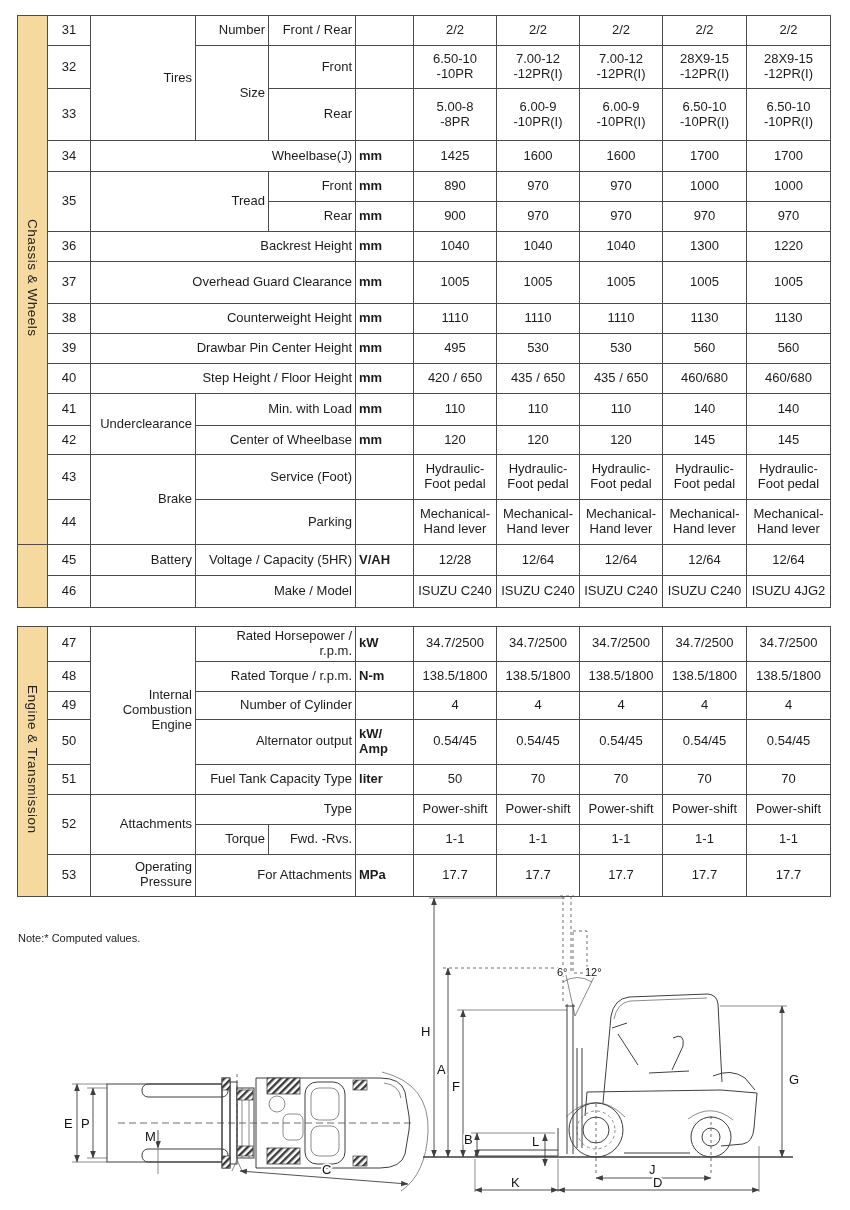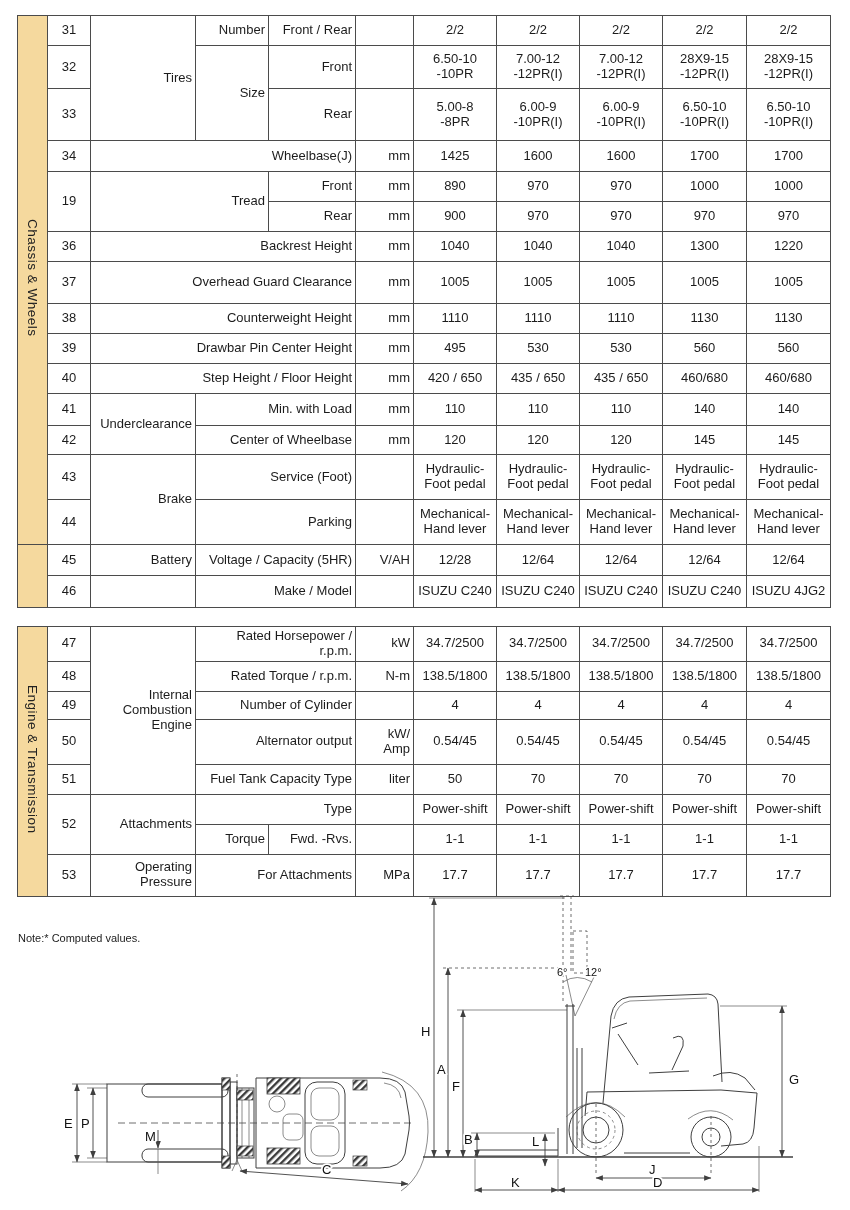--- a/index.html
+++ b/index.html
@@ -5,21 +5,21 @@
   html,body { margin:0; padding:0; background:#ffffff; }
   .page { position:relative; width:850px; height:1210px; background:#fff;
           font-family:"Liberation Sans", sans-serif; color:#1c1c1c; overflow:hidden; }
   .tables { position:absolute; left:17px; top:15px; }
   table.spec { border-collapse:collapse; table-layout:fixed; width:813px; }
   table.spec + table.spec { margin-top:18px; }
   .spec td { border:1px solid #4b4b4b; font-size:13px; line-height:1.15;
              padding:2px 3px; overflow:hidden; vertical-align:middle; }
   .spec td.num { text-align:center;margin-top:8px; }
   .spec td.lbl { text-align:right; padding-left:7px; }
-  .spec td.unit { text-align:right; white-space:pre-line; }
+  .spec td.unit { text-align:left; white-space:pre-line;font-weight:bold; }
   .spec td.val { text-align:center; white-space:pre-line; }
   .spec td.side { background:#f5d99e; text-align:center; padding:0; }
   .vert { writing-mode:vertical-rl; display:inline-block; font-size:13.5px;
           letter-spacing:0.5px; color:#222; white-space:nowrap; }
   .note { position:absolute; left:18px; top:932px; font-size:11px; color:#1c1c1c; }
   svg.draw { position:absolute; overflow:visible; }
   #topview { left:50px; top:1032px; }
   #sideview { left:415px; top:876px; }
   .ln   { fill:none; stroke:#3f3f3f; stroke-width:1; }
   .lnb  { fill:none; stroke:#3f3f3f; stroke-width:1.3; }
@@ -101,21 +101,21 @@
         <td class="num">34</td>
         <td class="lbl" colspan="3">Wheelbase(J)</td>
         <td class="unit">mm</td>
         <td class="val">1425</td>
         <td class="val">1600</td>
         <td class="val">1600</td>
         <td class="val">1700</td>
         <td class="val">1700</td>
       </tr>
       <tr style="height:30px">
-        <td class="num" rowspan="2">19</td>
+        <td class="num" rowspan="2">35</td>
         <td class="lbl" colspan="2" rowspan="2">Tread</td>
         <td class="lbl">Front</td>
         <td class="unit">mm</td>
         <td class="val">890</td>
         <td class="val">970</td>
         <td class="val">970</td>
         <td class="val">1000</td>
         <td class="val">1000</td>
       </tr>
       <tr style="height:30px">

